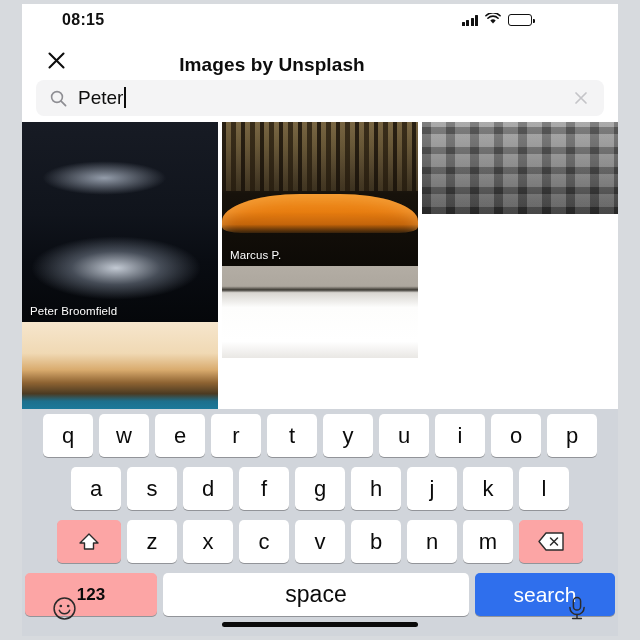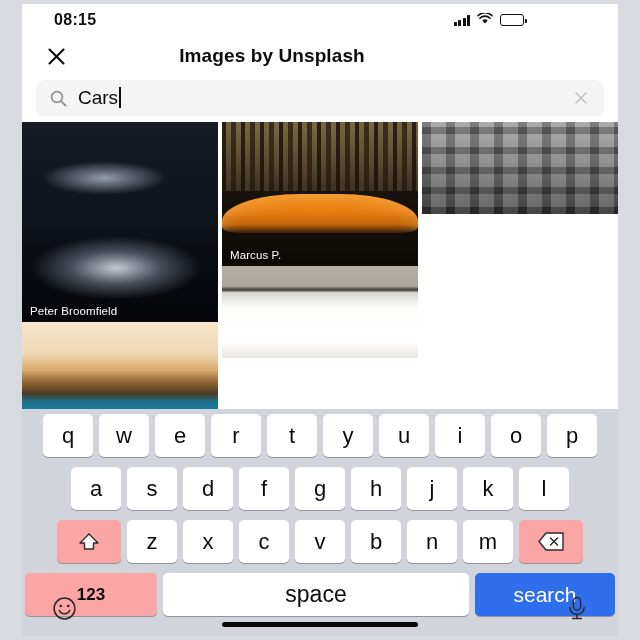--- a/index.html
+++ b/index.html
@@ -18,21 +18,21 @@
     top: 4px;
     width: 596px;
     height: 632px;
     background: #ffffff;
     overflow: hidden;
   }
 
   
   #status-bar {
     position: absolute;
-    left: 4px; top: 0;
+    left: 12px; top: 0;
     width: 520px; height: 32px;
     background: #ffffff;
     display: flex;
     align-items: center;
     justify-content: space-between;
     padding: 0 22px 0 28px;
   }
   #status-time {
     font-size: 16px;
     font-weight: bold;
@@ -68,21 +68,21 @@
   }
   .battery-fill { height: 100%; width: 70%; background: #111; border-radius: 1px; }
 
   
   #nav-header {
     position: absolute;
     left: 0; top: 32px;
     width: 500px; height: 40px;
     background: #ffffff;
     display: flex;
-    align-items: center;
+    align-items: flex-end;
   }
   #close-button {
     position: absolute;
     left: 18px;
     width: 32px; height: 32px;
     display: flex; align-items: center; justify-content: center;
     cursor: pointer;
   }
   #nav-title {
     width: 100%;
@@ -321,21 +321,21 @@
   </div>
 
   <div id="search-wrap">
     <div id="search-field">
       <span id="search-icon">
         <svg width="17" height="17" viewBox="0 0 17 17">
           <circle cx="7" cy="7" r="5.4" stroke="#8e8e93" stroke-width="1.6" fill="none"></circle>
           <path d="M11.1 11.1 L15.6 15.6" stroke="#8e8e93" stroke-width="1.7" stroke-linecap="round"></path>
         </svg>
       </span>
-      <span id="search-value"><span>Cars</span><span id="text-caret"></span></span>
+      <span id="search-value"><span>Peter</span><span id="text-caret"></span></span>
       <span id="clear-button">
         <svg width="14" height="14" viewBox="0 0 14 14">
           <path d="M2 2 L12 12 M12 2 L2 12" stroke="#c4c4c8" stroke-width="1.7" stroke-linecap="round"></path>
         </svg>
       </span>
     </div>
   </div>
 
   <div id="photo-grid">
       <div class="grid-col">

